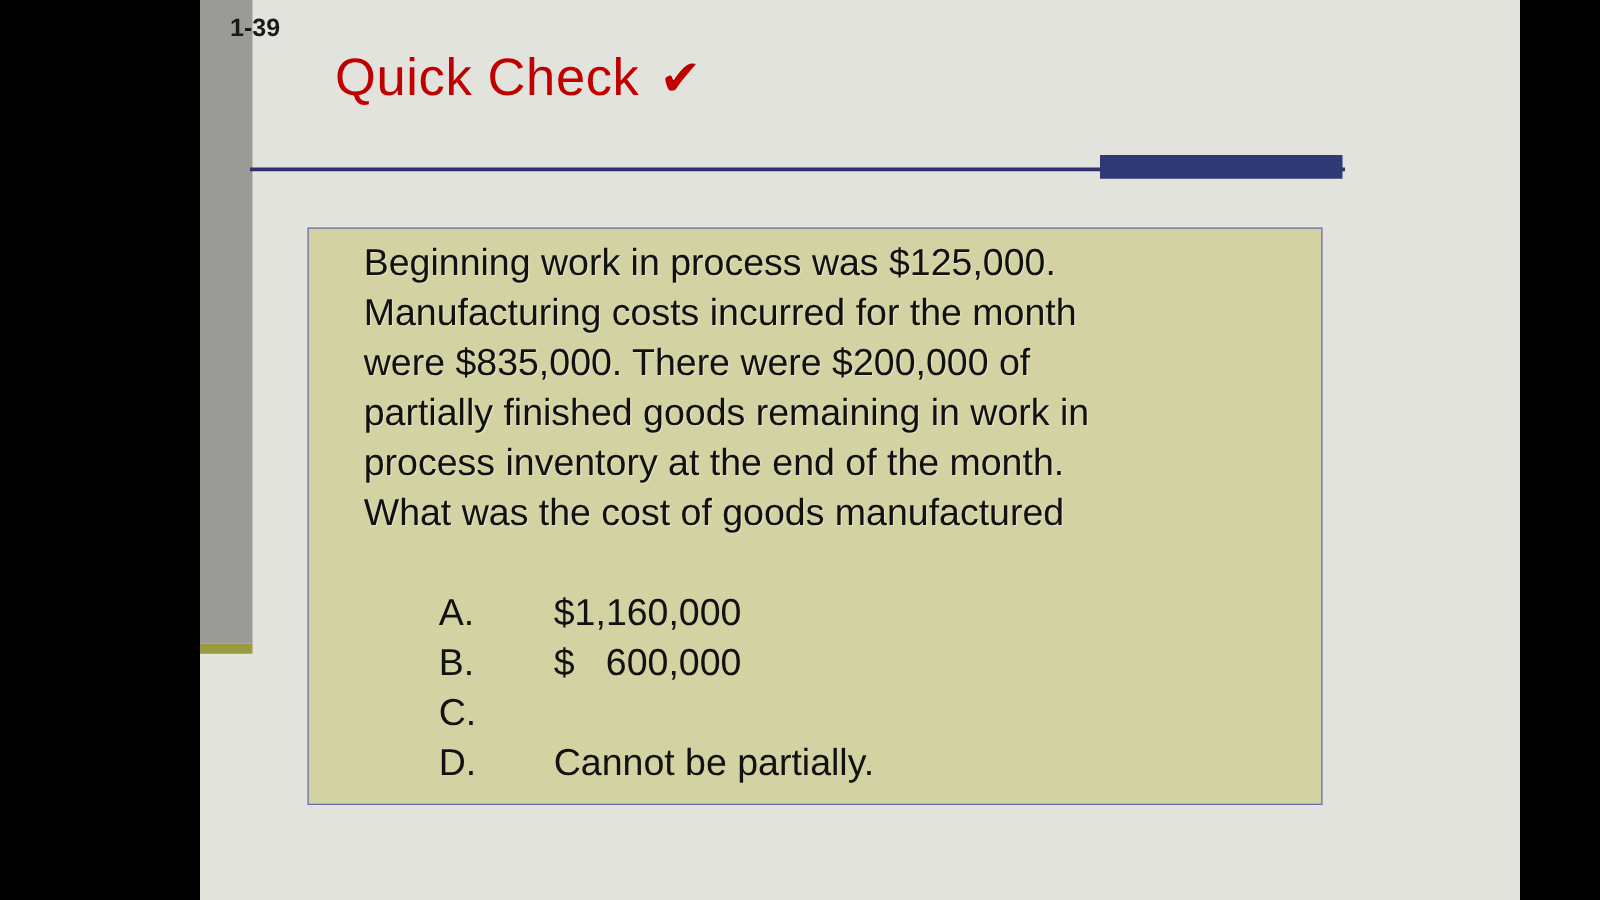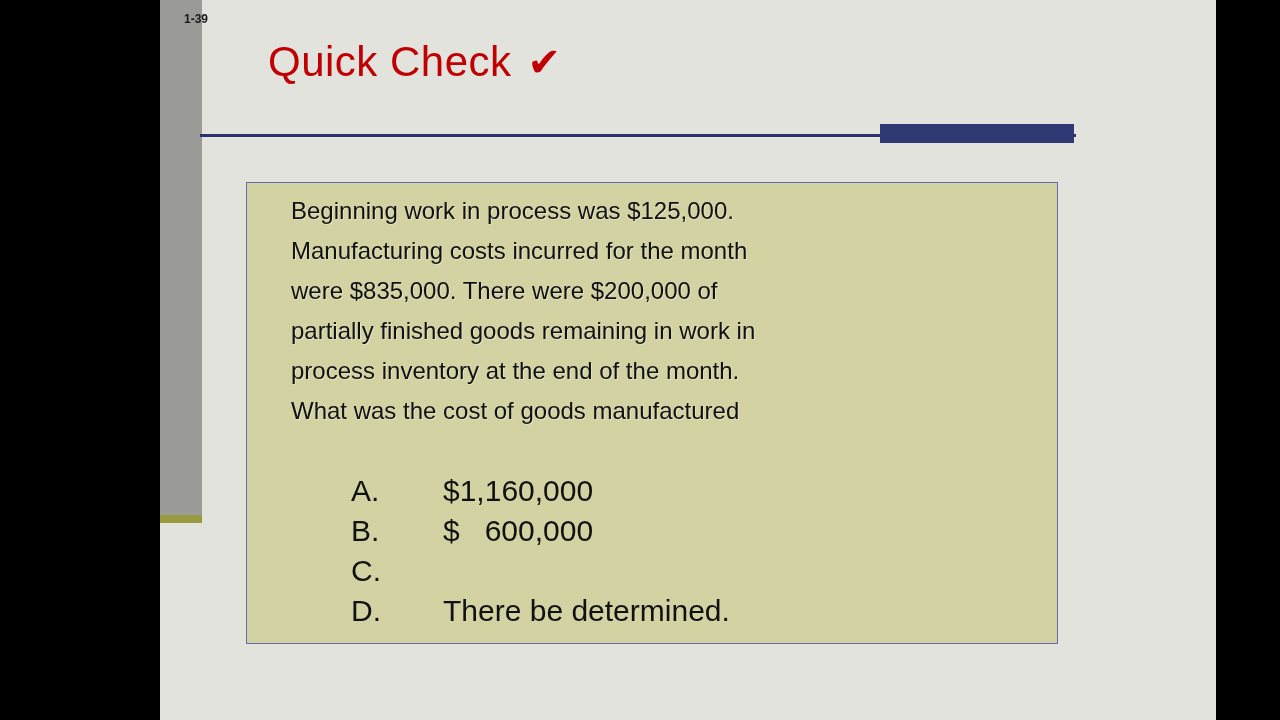--- a/index.html
+++ b/index.html
@@ -47,21 +47,21 @@
     width: 42px;
     height: 8px;
     background: #9a9a3f;
   }
 
   
   .slide-number {
     position: absolute;
     left: 24px;
     top: 12px;
-    font-size: 12px;
+    font-size: 20px;
     font-weight: bold;
     color: #1a1a1a;
     letter-spacing: 0px;
   }
 
   
   .title {
     position: absolute;
     left: 108px;
     top: 38px;
@@ -105,21 +105,21 @@
     background: #d3d2a2;
     border: 1px solid #6a6ab0;
     box-sizing: border-box;
   }
 
   .para {
     position: absolute;
     left: 44px;
     top: 8px;
     width: 745px;
-    font-size: 24px;
+    font-size: 30px;
     line-height: 40px;
     color: #111111;
     text-shadow: 1px 1px 0 rgba(255,255,255,0.35);
   }
   .para-line {
     display: block;
     white-space: nowrap;
   }
 
   .choices {
@@ -181,19 +181,19 @@
         </div>
         <div class="choice">
           <span class="letter">B.</span>
           <span class="val">$   600,000</span>
         </div>
         <div class="choice">
           <span class="letter">C.</span>
         </div>
         <div class="choice">
           <span class="letter">D.</span>
-          <span class="val">There be determined.</span>
+          <span class="val">Cannot be partially.</span>
         </div>
       </div>
 
     </div>
   </div>
 </div>
 
 </body></html>

